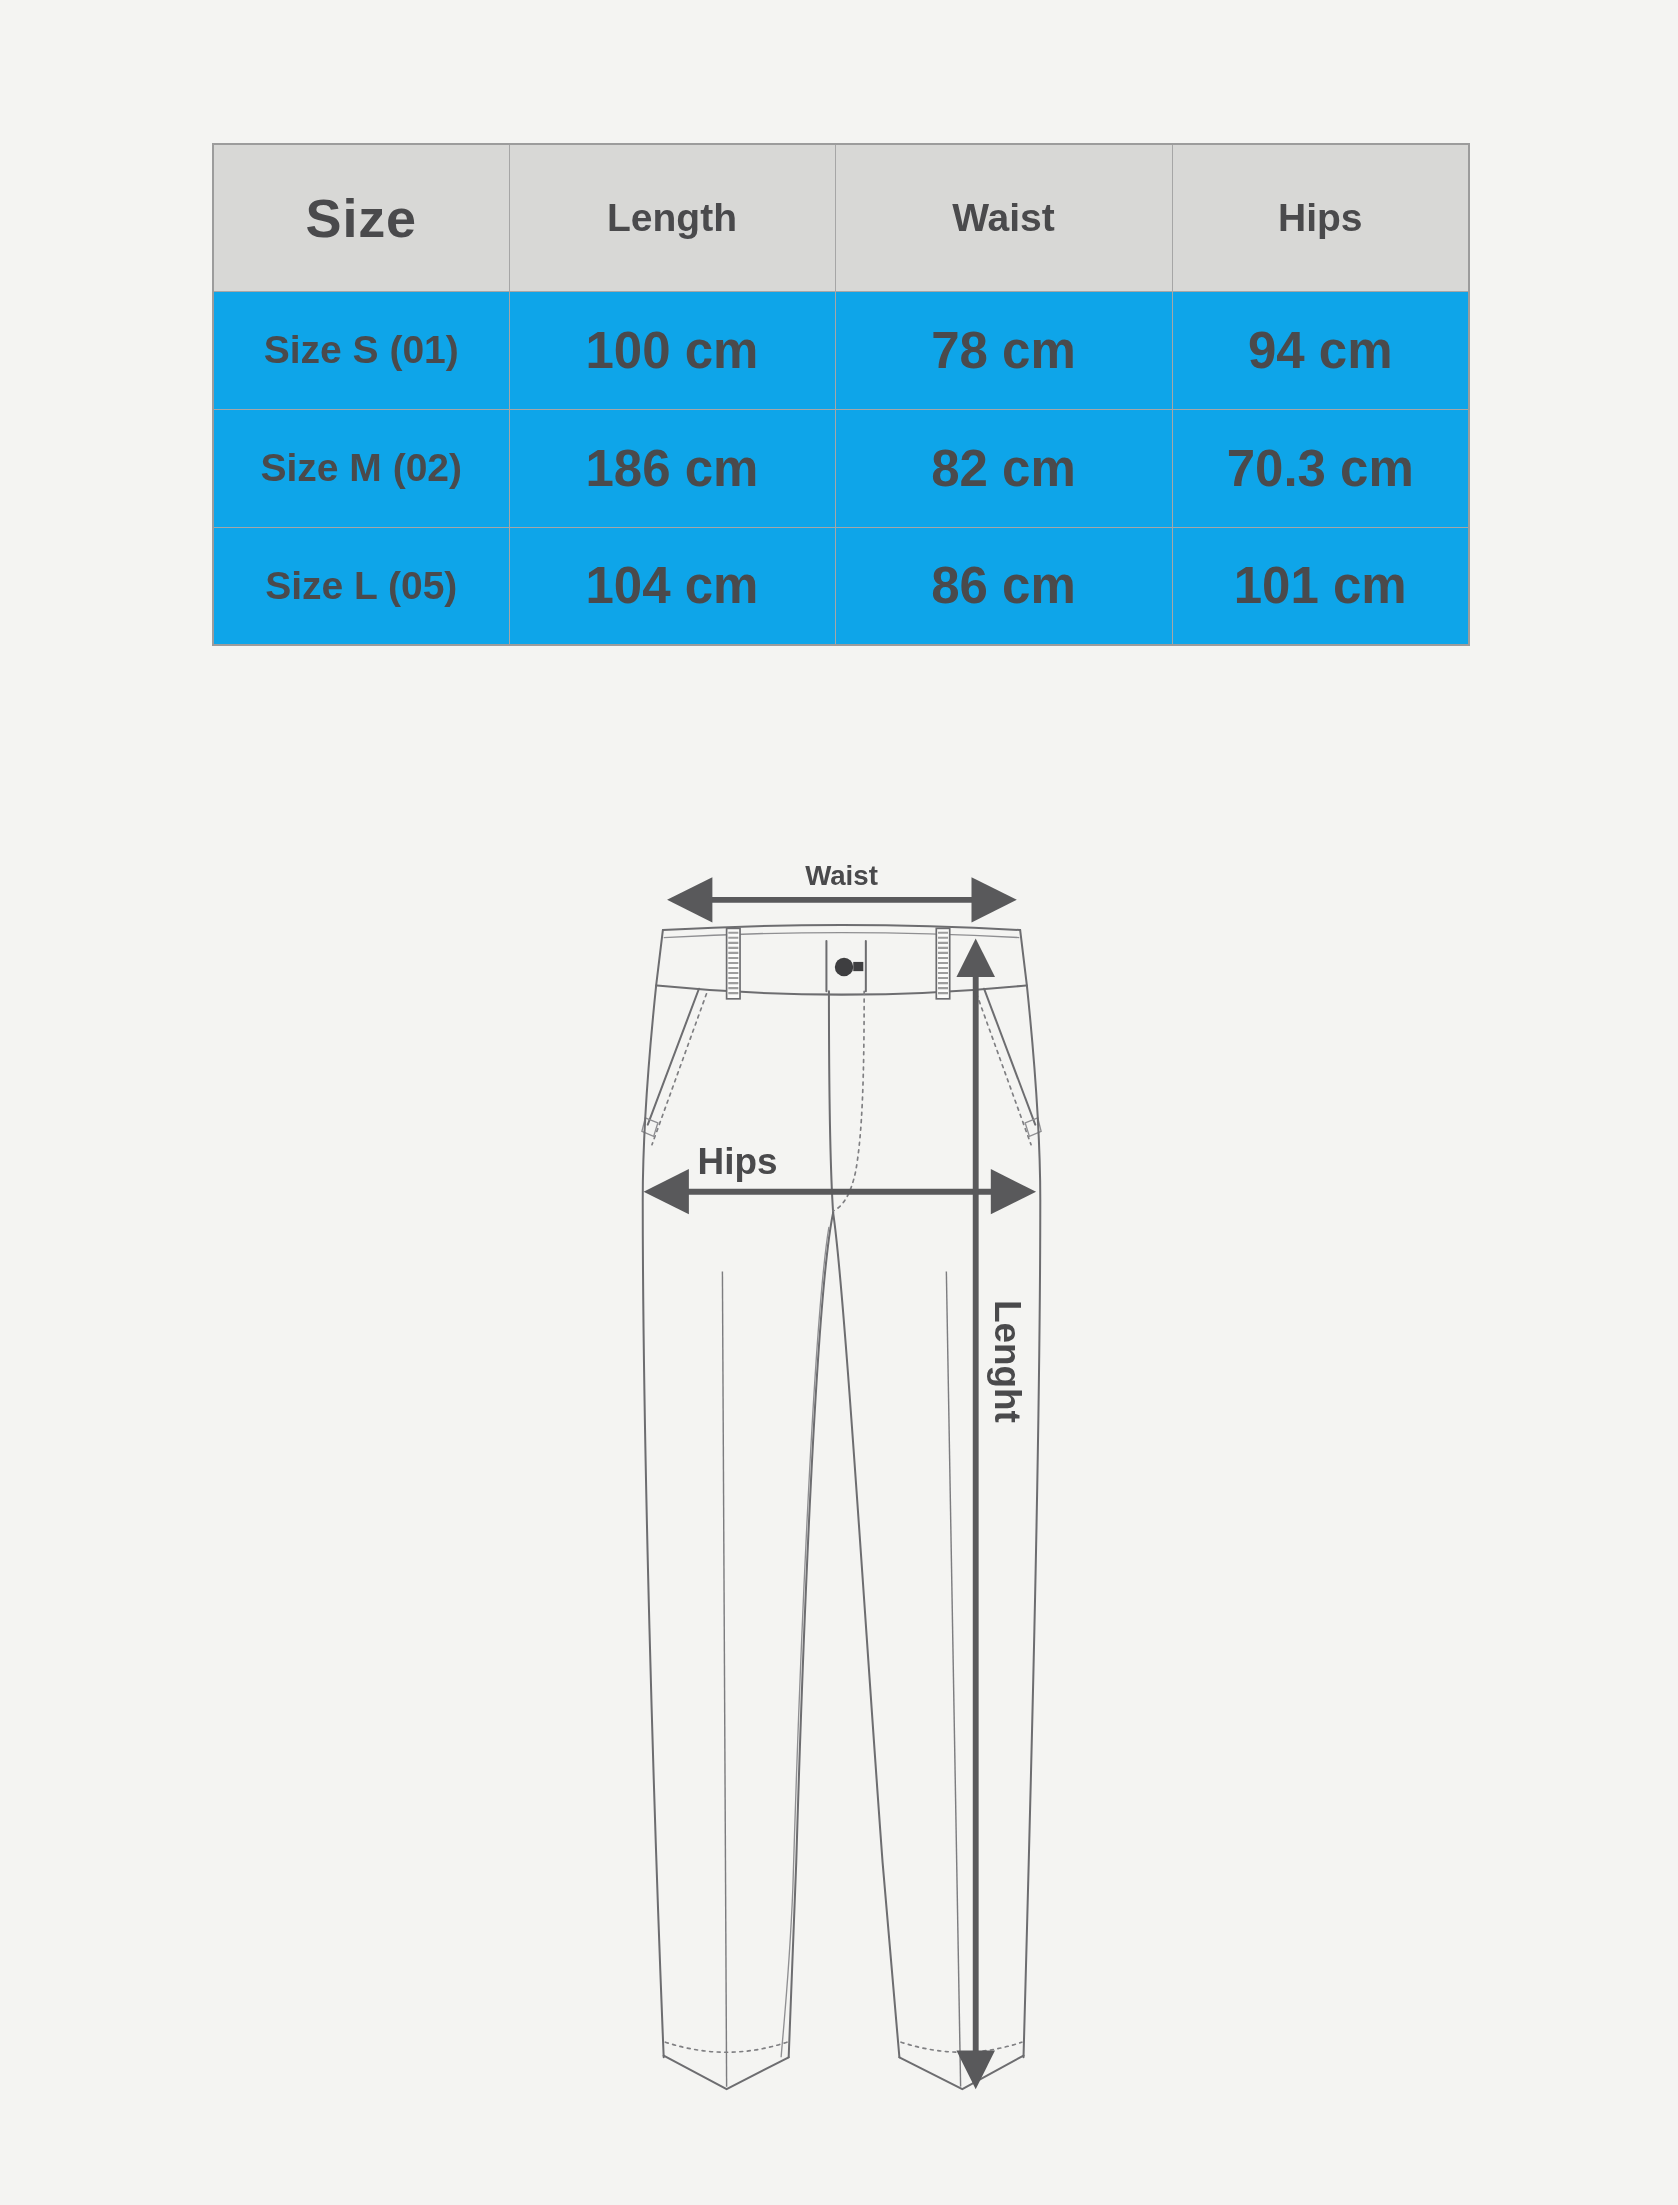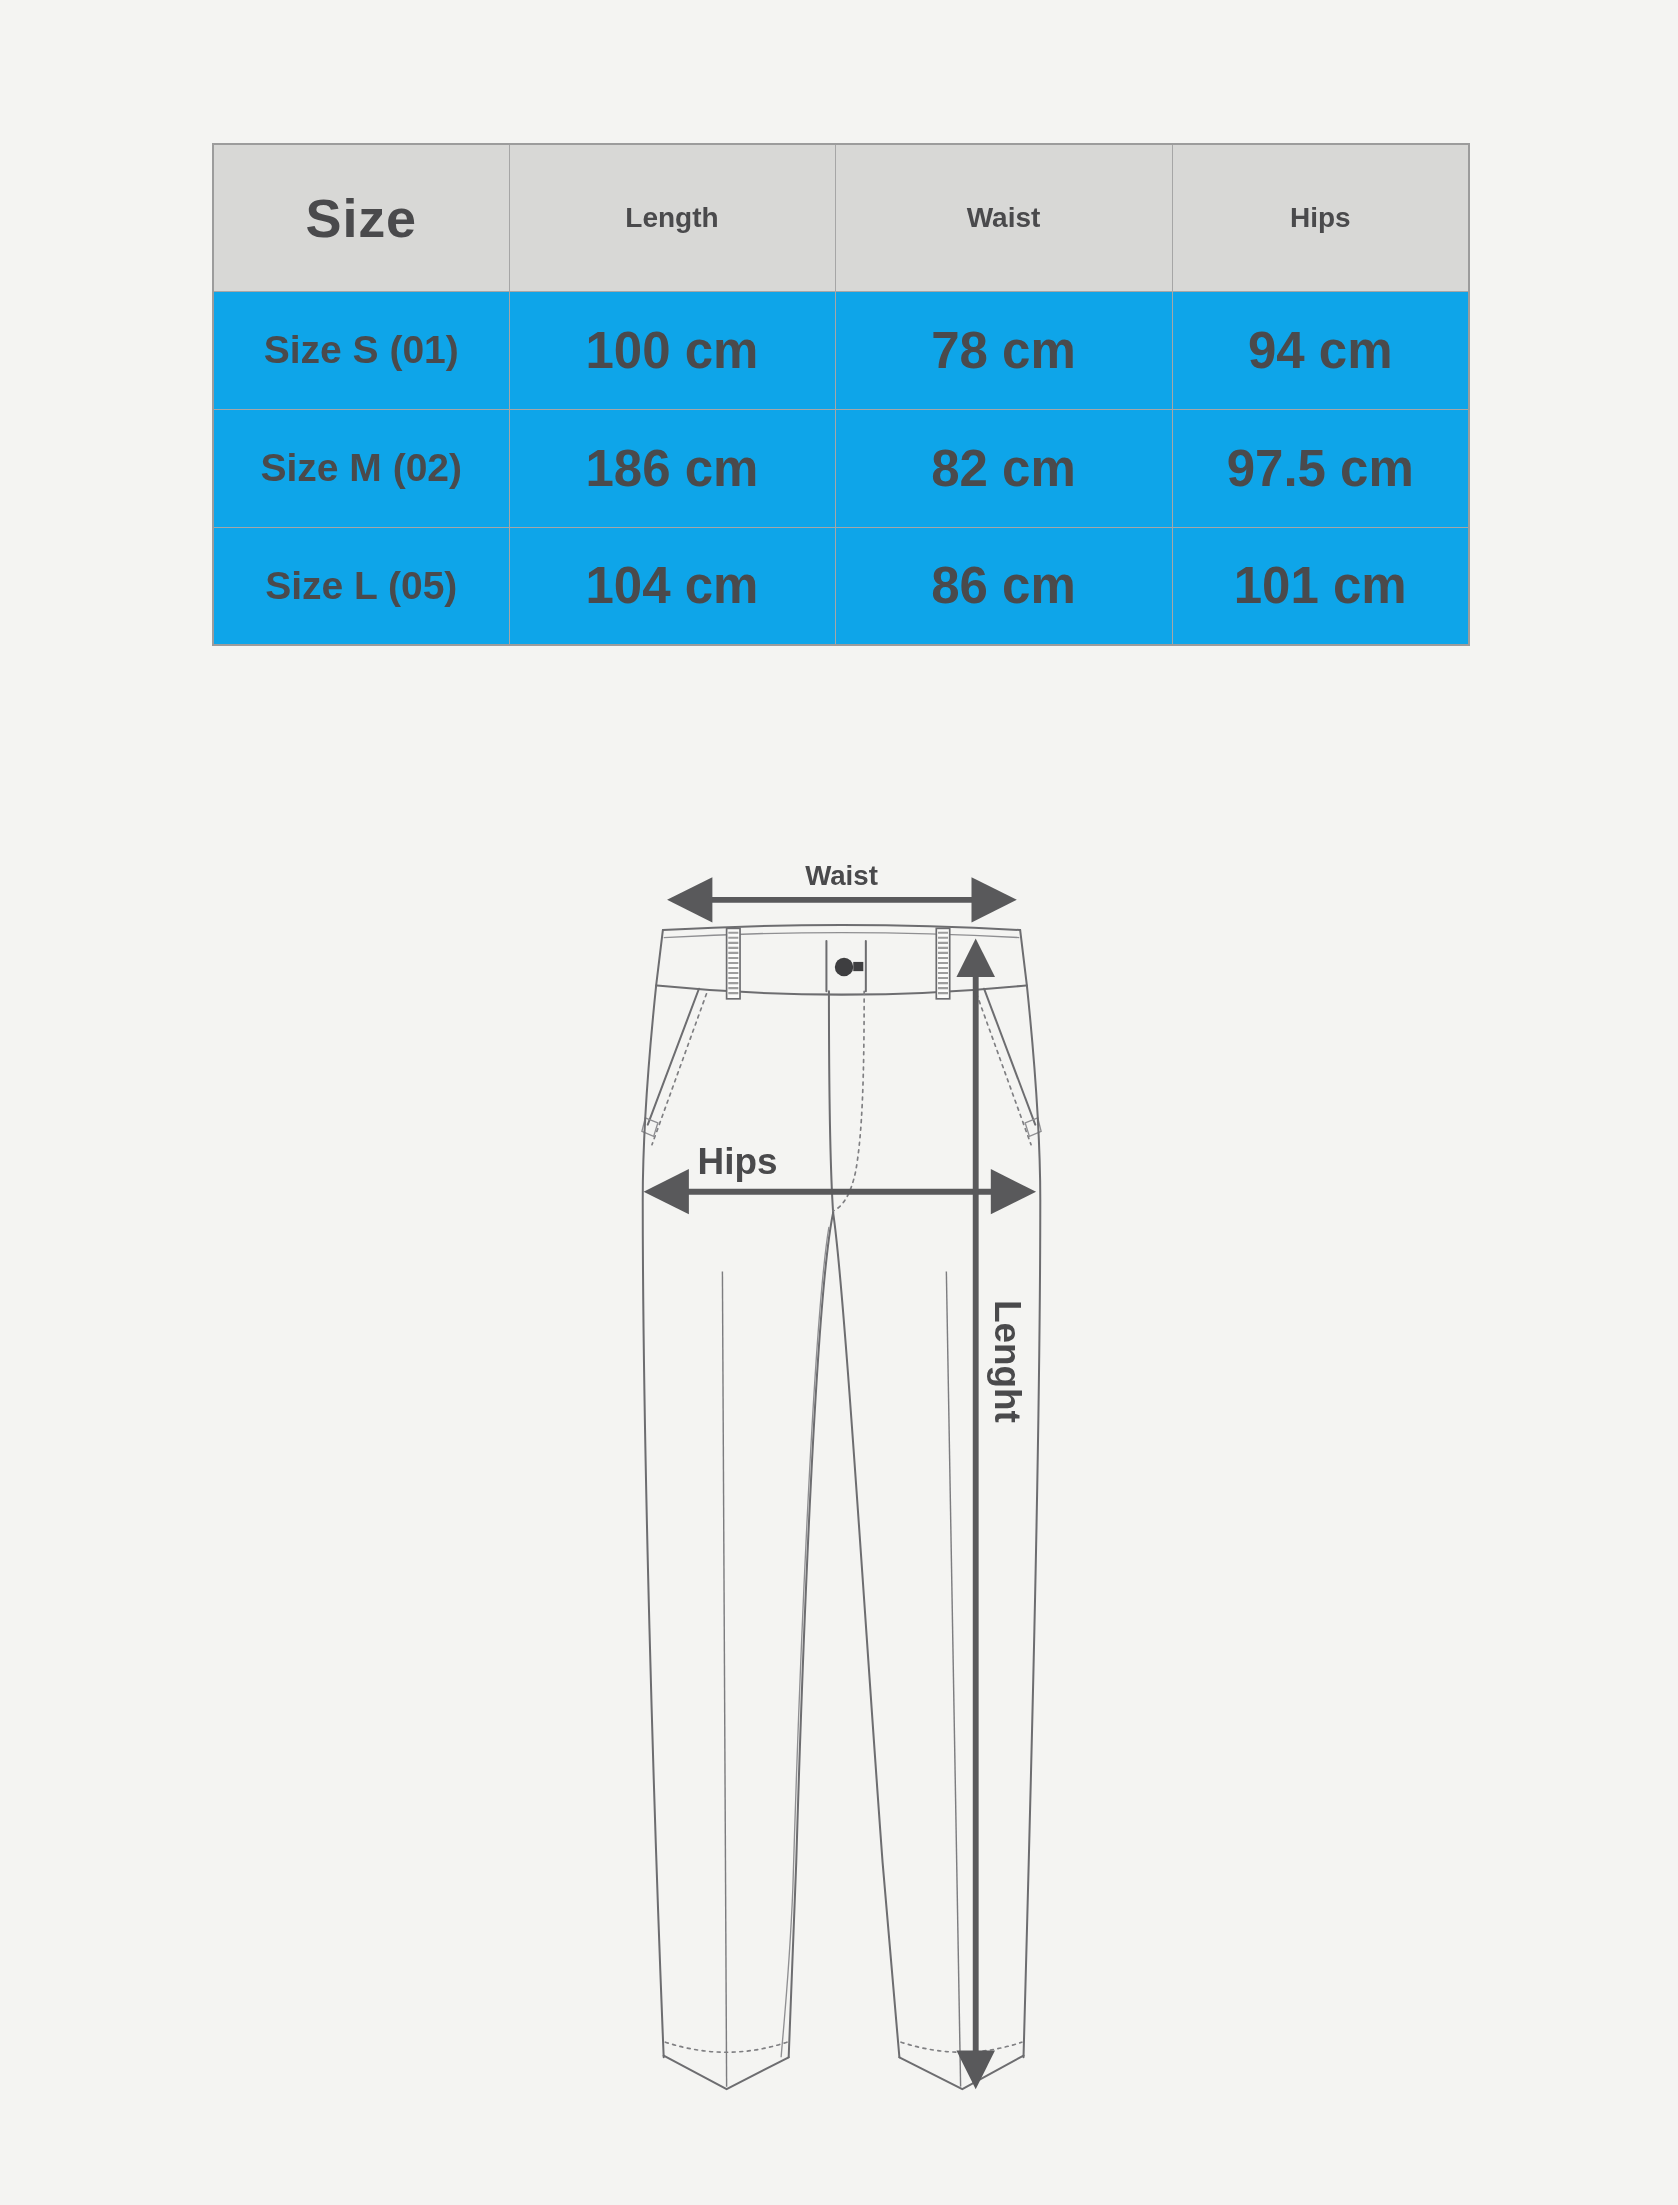--- a/index.html
+++ b/index.html
@@ -31,21 +31,21 @@
     border: 1.7px solid #a6a6a6;
     text-align: center;
     vertical-align: middle;
     color: #4a4a4c;
     font-weight: bold;
     padding: 0;
     margin-top: 25px;
   }
   tr.header-row { height: 147px; }
   tr.data-row   { height: 118px; }
-  th.head-cell     { background: #d8d8d6; font-size: 28px; }
+  th.head-cell     { background: #d8d8d6; font-size: 39px; }
   th.head-cell-big { background: #d8d8d6; font-size: 54px; letter-spacing: 0.8px; }
   th.row-label     { background: #0ea5e9; font-size: 39px; }
   td.value-cell    { background: #0ea5e9; font-size: 51px; }
 
   
   svg.pants-diagram {
     position: absolute;
     left: 579px;
     top: 797px;
     width: 520px;
@@ -90,21 +90,21 @@
       <tr class="data-row">
         <th class="row-label">Size S (01)</th>
         <td class="value-cell">100 cm</td>
         <td class="value-cell">78 cm</td>
         <td class="value-cell">94 cm</td>
       </tr>
       <tr class="data-row">
         <th class="row-label">Size M (02)</th>
         <td class="value-cell">186 cm</td>
         <td class="value-cell">82 cm</td>
-        <td class="value-cell">97.5 cm</td>
+        <td class="value-cell">70.3 cm</td>
       </tr>
       <tr class="data-row">
         <th class="row-label">Size L (05)</th>
         <td class="value-cell">104 cm</td>
         <td class="value-cell">86 cm</td>
         <td class="value-cell">101 cm</td>
       </tr>
     </tbody>
   </table>
 

